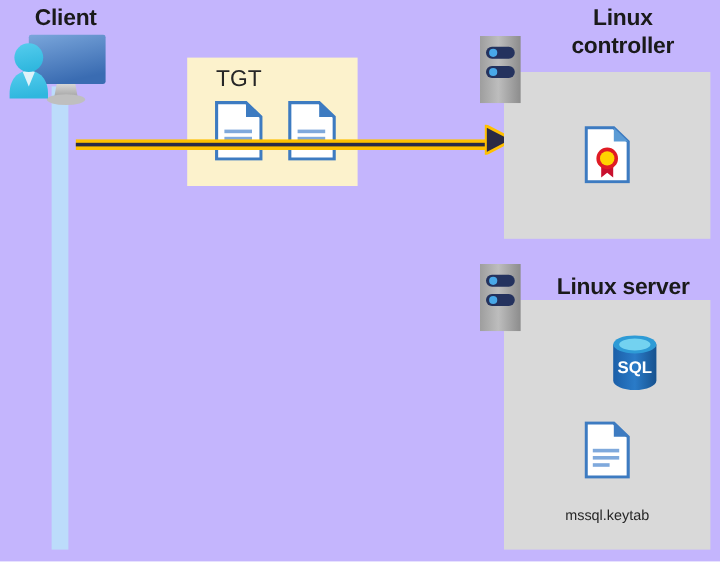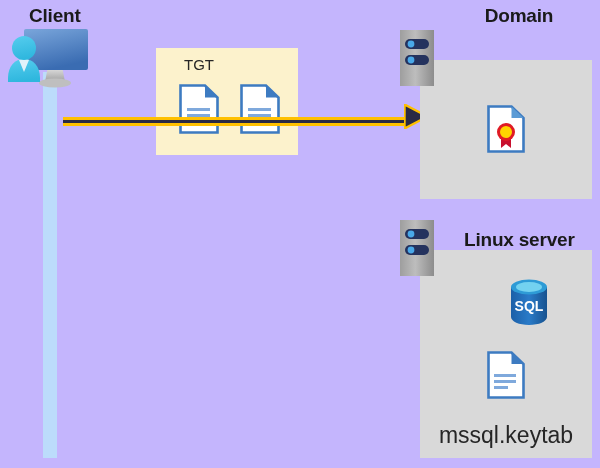--- a/index.html
+++ b/index.html
@@ -53,21 +53,21 @@
   .token-box {
     left: 156px;
     top: 48px;
     width: 142px;
     height: 107px;
     background: #fcf2cc;
   }
   .token-label {
     position: absolute;
     top: 56px;
-    font-size: 15px;
+    font-size: 19px;
     color: #262626;
     letter-spacing: 0px;
     text-align: center;
     width: 56px;
   }
   .token-label.tgt { left: 171px; }
   .token-label.spn { left: 232px; }
 
   .doc-icon-tgt { left: 179px; top: 84px; width: 40px; height: 50px; }
   .doc-icon-spn { left: 240px; top: 84px; width: 40px; height: 50px; }
@@ -114,21 +114,21 @@
 
   
   .cert-icon  { left: 487px; top: 105px; width: 38px; height: 48px; }
   .sql-icon   { left: 507px; top: 278px; width: 44px; height: 48px; }
   .keytab-icon{ left: 487px; top: 351px; width: 38px; height: 48px; }
   .keytab-label {
     left: 420px;
     top: 422px;
     width: 172px;
     text-align: center;
-    font-size: 23px;
+    font-size: 12px;
     color: #262626;
   }
 </style>
 </head>
 <body>
 
 <div id="canvas">
 
   <div class="abs lifeline"></div>
 
@@ -213,21 +213,22 @@
       </defs>
       <rect x="0" y="0" width="34" height="56" fill="url(#rackGradA)"></rect>
       <rect x="5" y="9" width="24" height="10" rx="5" fill="#24325e"></rect>
       <circle cx="11" cy="14" r="3.4" fill="#49a8e8"></circle>
       <rect x="5" y="25" width="24" height="10" rx="5" fill="#24325e"></rect>
       <circle cx="11" cy="30" r="3.4" fill="#49a8e8"></circle>
     </svg>
   </div>
 
   <div class="abs title-bold dc-title">
-    <div>Domain</div>
+    <div>Linux</div>
+    <div>controller</div>
   </div>
 
   <div class="abs cert-icon">
     <svg width="38" height="48" viewBox="0 0 38 48" xmlns="http://www.w3.org/2000/svg">
       <path d="M1.5 1.5 H24.5 L36.5 13 V46.5 H1.5 Z" fill="#ffffff" stroke="#3d7bc1" stroke-width="2.6"></path>
       <path d="M24.5 1.5 L36.5 13 H24.5 Z" fill="#5b9bd5"></path>
 
       <path d="M14 30 L14 43 L19 39 L24 43 L24 30 Z" fill="#c8102e"></path>
 
       <circle cx="19" cy="27" r="9" fill="#e01b24"></circle>

